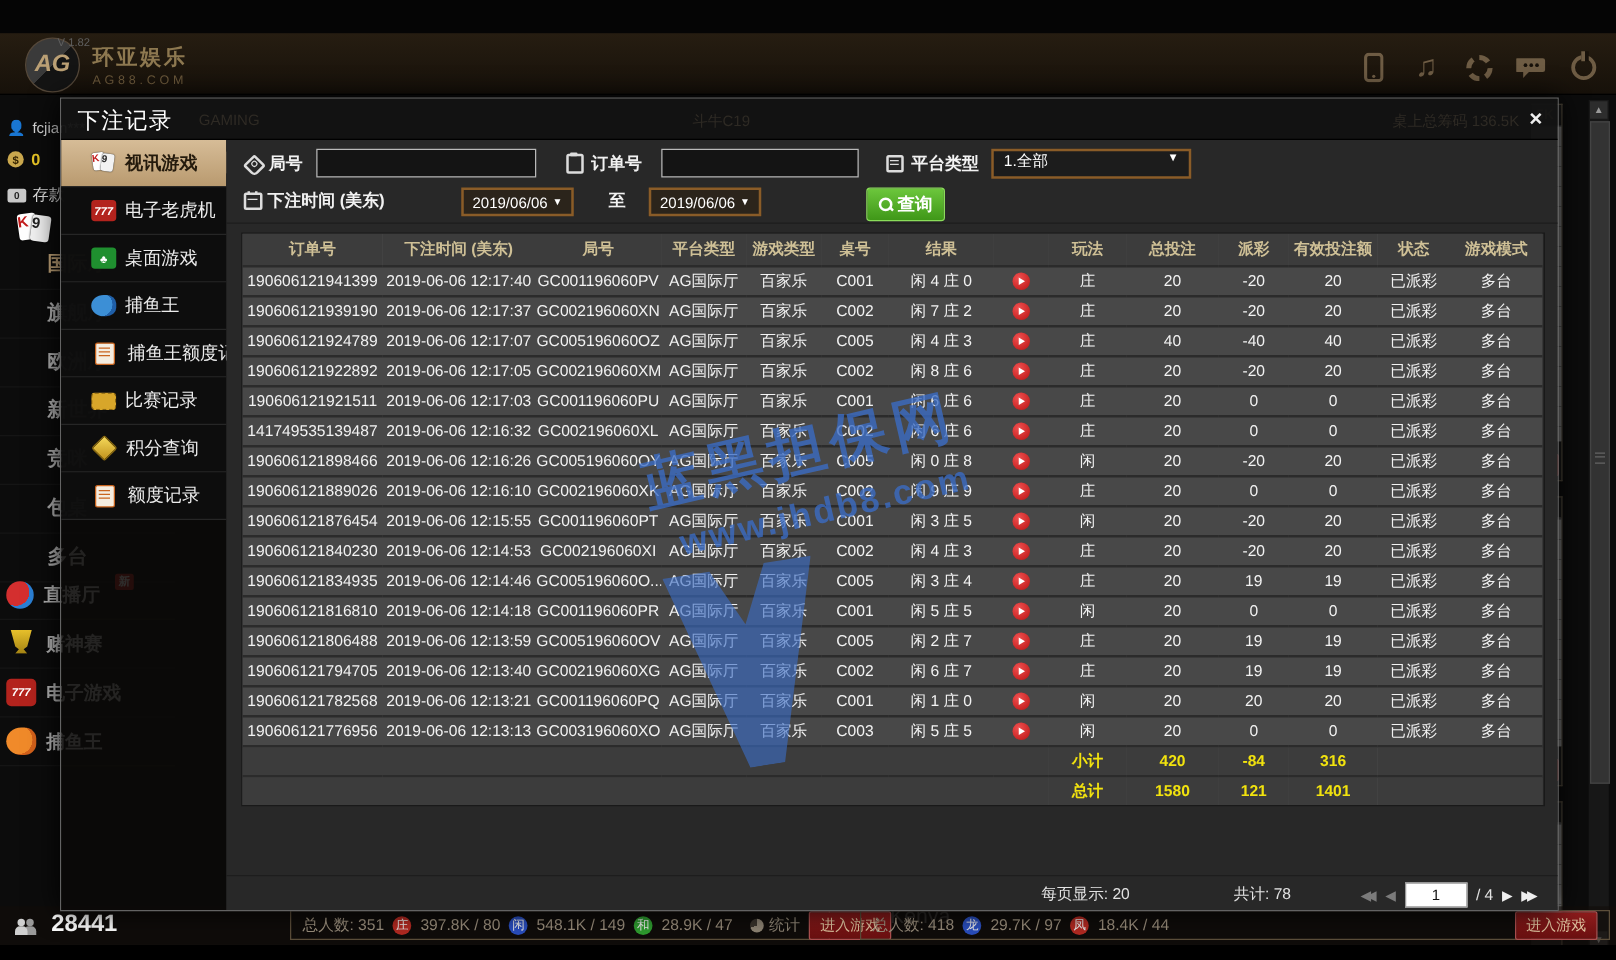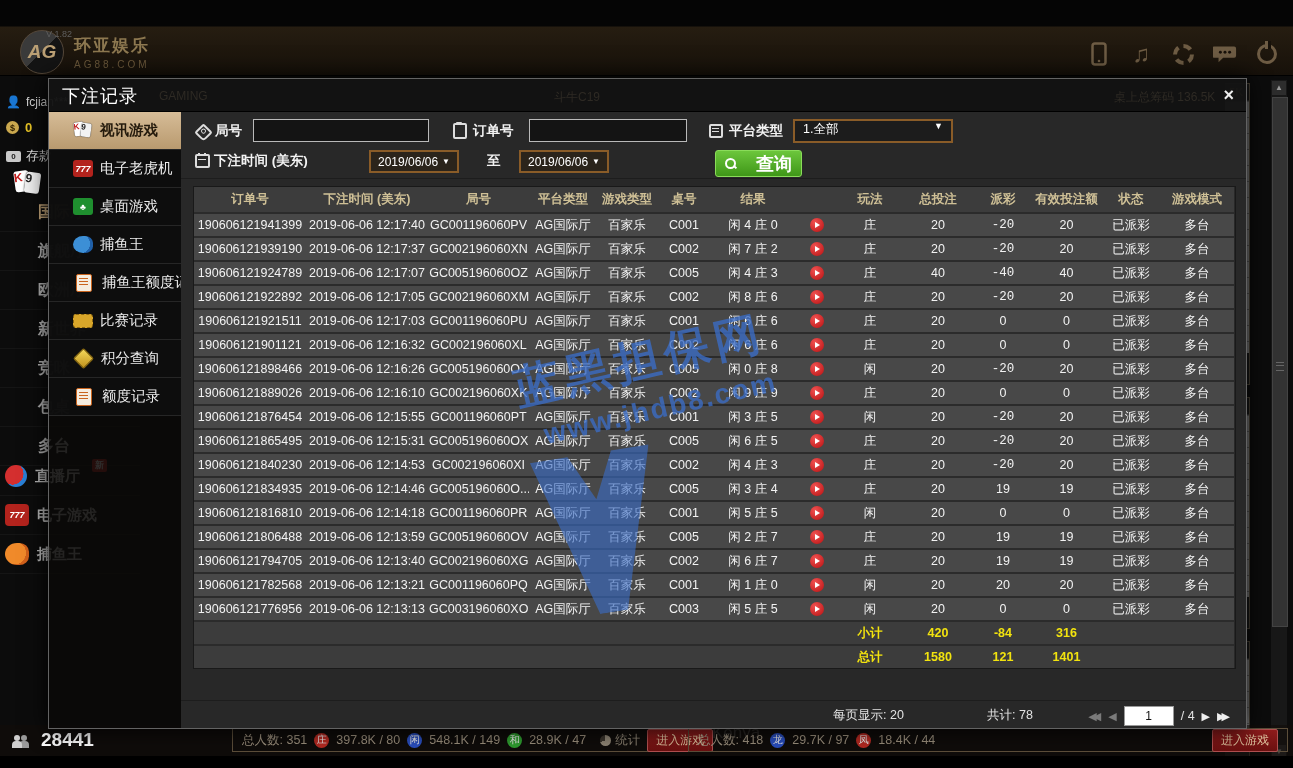--- a/index.html
+++ b/index.html
@@ -99,31 +99,31 @@
   .fic.cal:before{content:"";position:absolute;left:1px;top:-3px;width:2px;height:3px;background:#ddd;box-shadow:6px 0 0 #ddd;}
   .fic.cal:after{content:"";position:absolute;left:1px;top:3px;width:8px;height:1px;background:#ddd;}
   .finput{position:absolute;height:23px;background:#141414;border:1px solid #b9b9b9;color:#eee;font-size:12px;padding:0 5px;box-sizing:border-box;}
   .fdate{position:absolute;height:23px;background:#2b241b;border:2px solid #8a5c28;color:#fff;font-size:12px;
     display:flex;align-items:center;justify-content:center;gap:4px;box-sizing:border-box;cursor:pointer;}
   .fdate .dar{font-size:8px;color:#fff;}
   .fselect{position:absolute;height:24px;background:#1c1c1c;border:2px solid #8a5c28;color:#fff;font-size:12.5px;
     display:flex;align-items:flex-start;padding:0 8px;box-sizing:border-box;cursor:pointer;}
   .fselect .dar{position:absolute;right:8px;font-size:9px;color:#fff;}
   .btn-query{position:absolute;height:25px;background:linear-gradient(#6cc63c,#3f9718);border:1px solid #8adc5a;border-radius:3px;
-    color:#fff;font-size:18px;font-weight:bold;display:flex;align-items:center;gap:20px;padding:0 9px;cursor:pointer;margin-left:22px;}
+    color:#fff;font-size:14px;font-weight:bold;display:flex;align-items:center;gap:4px;padding:0 9px;cursor:pointer;}
   .mag{width:7px;height:7px;border:2px solid #fff;border-radius:50%;position:relative;}
   .mag:after{content:"";position:absolute;left:6px;top:6px;width:4px;height:2px;background:#fff;transform:rotate(45deg);}
 
   
   .tablewrap{margin:7px 10px 0 12px;border:1px solid #191919;}
   table.bets{width:1040px;border-collapse:collapse;table-layout:fixed;background:#484848;}
   table.bets th{background:#3c3c3c;color:#cfc096;font-size:12.5px;font-weight:bold;height:23px;white-space:nowrap;overflow:hidden;}
   table.bets td{color:#f2f2f2;font-size:12.5px;height:20px;text-align:center;white-space:nowrap;overflow:hidden;border-top:2px solid #2b2b2b;}
   table.bets tfoot td{background:#3c3c3c;color:#f2e30e;font-weight:bold;}
-  td.neg{color:#35d435;font-family:Liberation Mono, monospace;} td.pos{color:#c64040;} td.status{color:#46b846;}
+  td.neg{color:#35d435;} td.pos{color:#c64040;} td.status{color:#46b846;}
   .playbtn{display:inline-block;width:14px;height:14px;border-radius:50%;background:radial-gradient(circle at 35% 30%,#f05050,#b81212);position:relative;cursor:pointer;vertical-align:middle;}
   .playbtn i{position:absolute;left:5px;top:4px;border-left:5px solid #fff;border-top:3px solid transparent;border-bottom:3px solid transparent;}
 
   
   .pager{position:absolute;left:0;right:0;bottom:0;height:27px;border-top:1px solid #1d1d1d;color:#e2e2e2;font-size:12.5px;}
   .pg-per{position:absolute;left:652px;top:6px;}
   .pg-total{position:absolute;left:806px;top:6px;}
   .pg-nav{position:absolute;right:16px;top:5px;display:flex;align-items:center;gap:7px;}
   .pg-btn{font-size:11px;cursor:pointer;}
   .pg-btn.dim{color:#7b7b7b;} .pg-btn.lit{color:#efefef;}
@@ -181,20 +181,24 @@
         <div class="bg-hall">新世界</div>
         <div class="bg-hall">竞咪</div>
         <div class="bg-hall">包桌</div>
         <div class="bg-hall">多台</div>
       </div>
     <div class="bg-navs">
         <div class="bg-nav">
           <span class="bni live"></span>
           <span>直播厅</span>
           <span class="badge-new">新</span>
+        </div>
+        <div class="bg-nav">
+          <span class="bni trophy"></span>
+          <span>赌神赛</span>
         </div>
         <div class="bg-nav">
           <span class="bni slot">777</span>
           <span>电子游戏</span>
         </div>
         <div class="bg-nav">
           <span class="bni fish"></span>
           <span>捕鱼王</span>
         </div>
       </div>
@@ -449,21 +453,21 @@
                   <td>闲 6 庄 6</td>
                   <td><span class="playbtn"><i></i></span></td>
                   <td>庄</td>
                   <td>20</td>
                   <td class="zero">0</td>
                   <td>0</td>
                   <td class="status">已派彩</td>
                   <td>多台</td>
                 </tr>
                 <tr>
-                  <td>190606121901121</td>
+                  <td>141749535139487</td>
                   <td>2019-06-06 12:16:32</td>
                   <td>GC002196060XL</td>
                   <td>AG国际厅</td>
                   <td>百家乐</td>
                   <td>C002</td>
                   <td>闲 6 庄 6</td>
                   <td><span class="playbtn"><i></i></span></td>
                   <td>庄</td>
                   <td>20</td>
                   <td class="zero">0</td>
@@ -506,36 +510,20 @@
                 <tr>
                   <td>190606121876454</td>
                   <td>2019-06-06 12:15:55</td>
                   <td>GC001196060PT</td>
                   <td>AG国际厅</td>
                   <td>百家乐</td>
                   <td>C001</td>
                   <td>闲 3 庄 5</td>
                   <td><span class="playbtn"><i></i></span></td>
                   <td>闲</td>
-                  <td>20</td>
-                  <td class="neg">-20</td>
-                  <td>20</td>
-                  <td class="status">已派彩</td>
-                  <td>多台</td>
-                </tr>
-                <tr>
-                  <td>190606121865495</td>
-                  <td>2019-06-06 12:15:31</td>
-                  <td>GC005196060OX</td>
-                  <td>AG国际厅</td>
-                  <td>百家乐</td>
-                  <td>C005</td>
-                  <td>闲 6 庄 5</td>
-                  <td><span class="playbtn"><i></i></span></td>
-                  <td>庄</td>
                   <td>20</td>
                   <td class="neg">-20</td>
                   <td>20</td>
                   <td class="status">已派彩</td>
                   <td>多台</td>
                 </tr>
                 <tr>
                   <td>190606121840230</td>
                   <td>2019-06-06 12:14:53</td>
                   <td>GC002196060XI</td>

